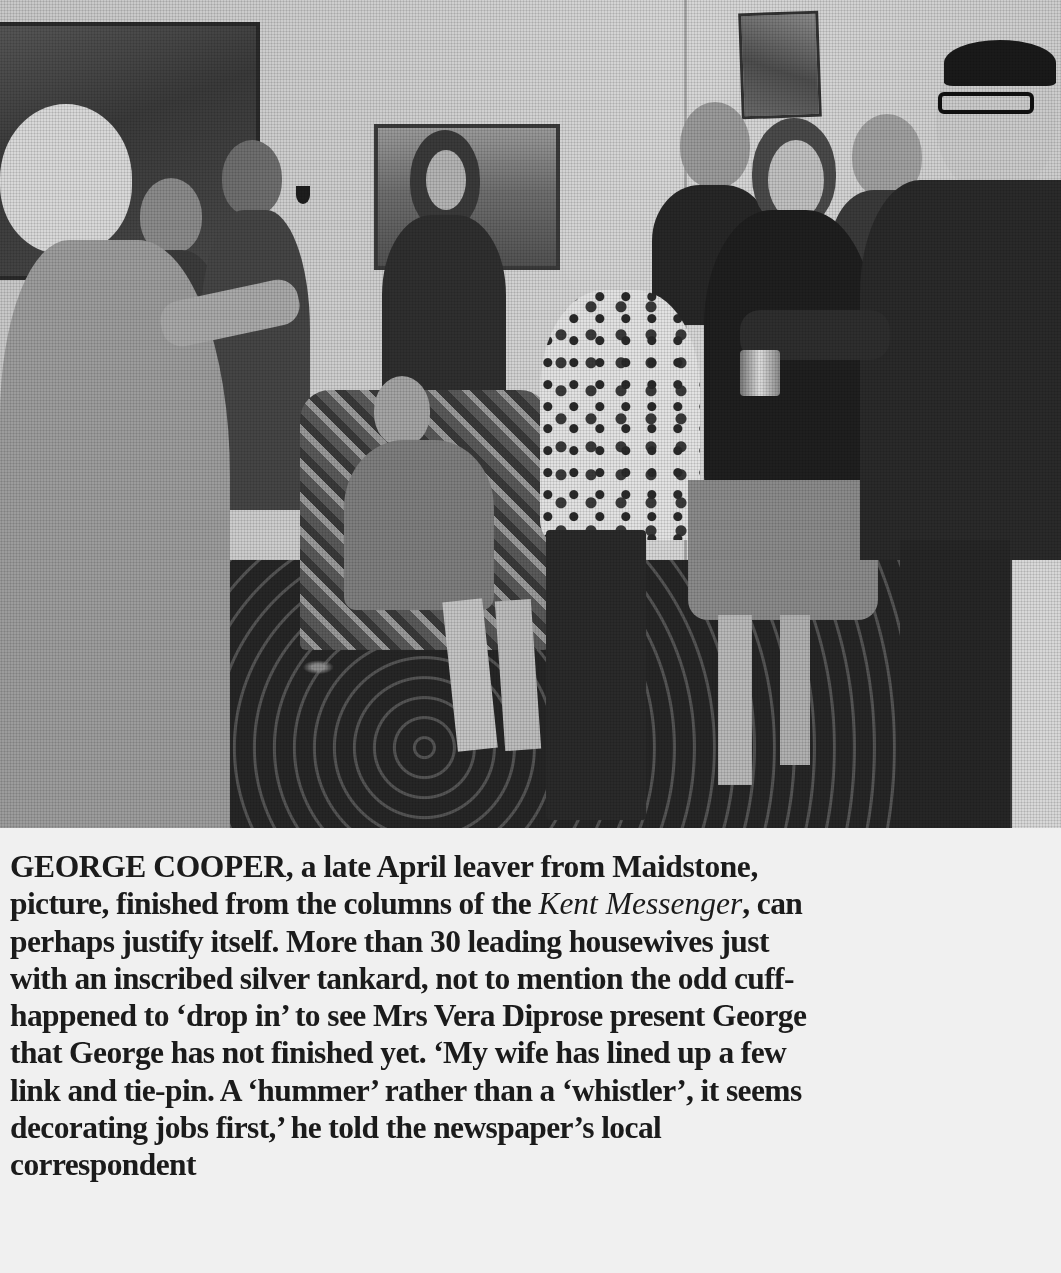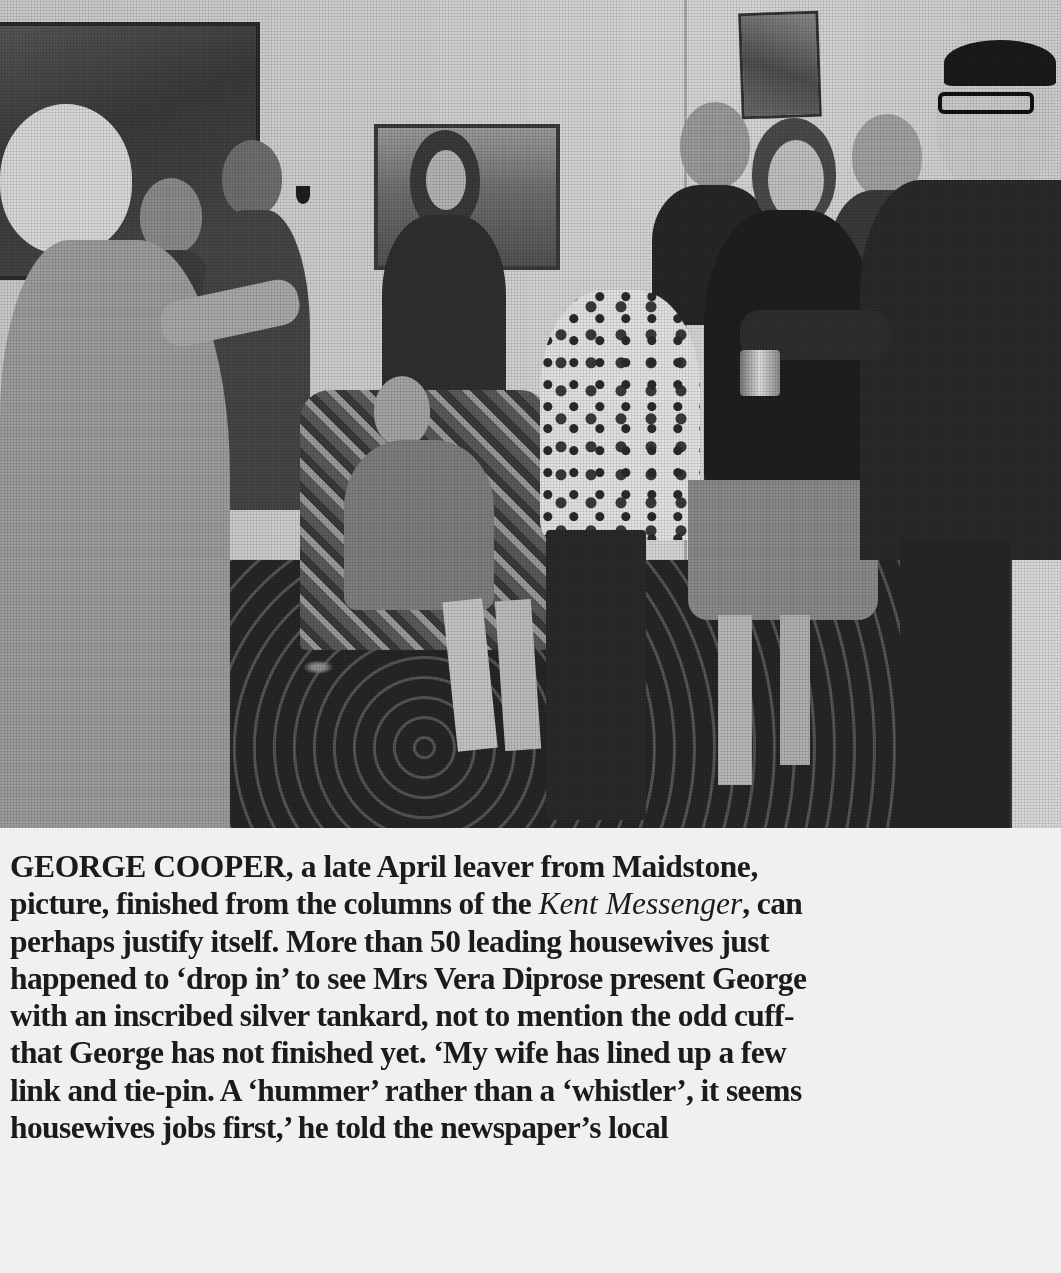--- a/index.html
+++ b/index.html
@@ -138,21 +138,22 @@
       <div style="position:absolute;left:740px;top:310px;width:150px;height:50px;background:#2e2e2e;border-radius:20px;"></div>
       <div class="legs" style="left:900px;top:540px;width:110px;height:290px;background:#262626;"></div>
     </div>
 
     <div style="position:absolute;left:740px;top:350px;width:40px;height:46px;background:linear-gradient(90deg,#777,#ddd,#888);border-radius:4px;"></div>
   </div>
 
   <p class="caption">
     <span class="line lead"><span>GEORGE COOPER</span><span>, a late April leaver from Maidstone,</span></span>
     <span class="line"><span>picture, finished from the columns of the </span><em>Kent Messenger</em><span>, can</span></span>
-    <span class="line">perhaps justify itself. More than 50 leading housewives just</span>
+    <span class="line">perhaps justify itself. More than 30 leading housewives just</span>
+    <span class="line">with an inscribed silver tankard, not to mention the odd cuff-</span>
     <span class="line">happened to ‘drop in’ to see Mrs Vera Diprose present George</span>
-    <span class="line">with an inscribed silver tankard, not to mention the odd cuff-</span>
     <span class="line">that George has not finished yet. ‘My wife has lined up a few</span>
     <span class="line">link and tie-pin. A ‘hummer’ rather than a ‘whistler’, it seems</span>
-    <span class="line">housewives jobs first,’ he told the newspaper’s local</span>
+    <span class="line">decorating jobs first,’ he told the newspaper’s local</span>
+    <span class="line">correspondent</span>
   </p>
 
 </div>
 
 </body></html>

